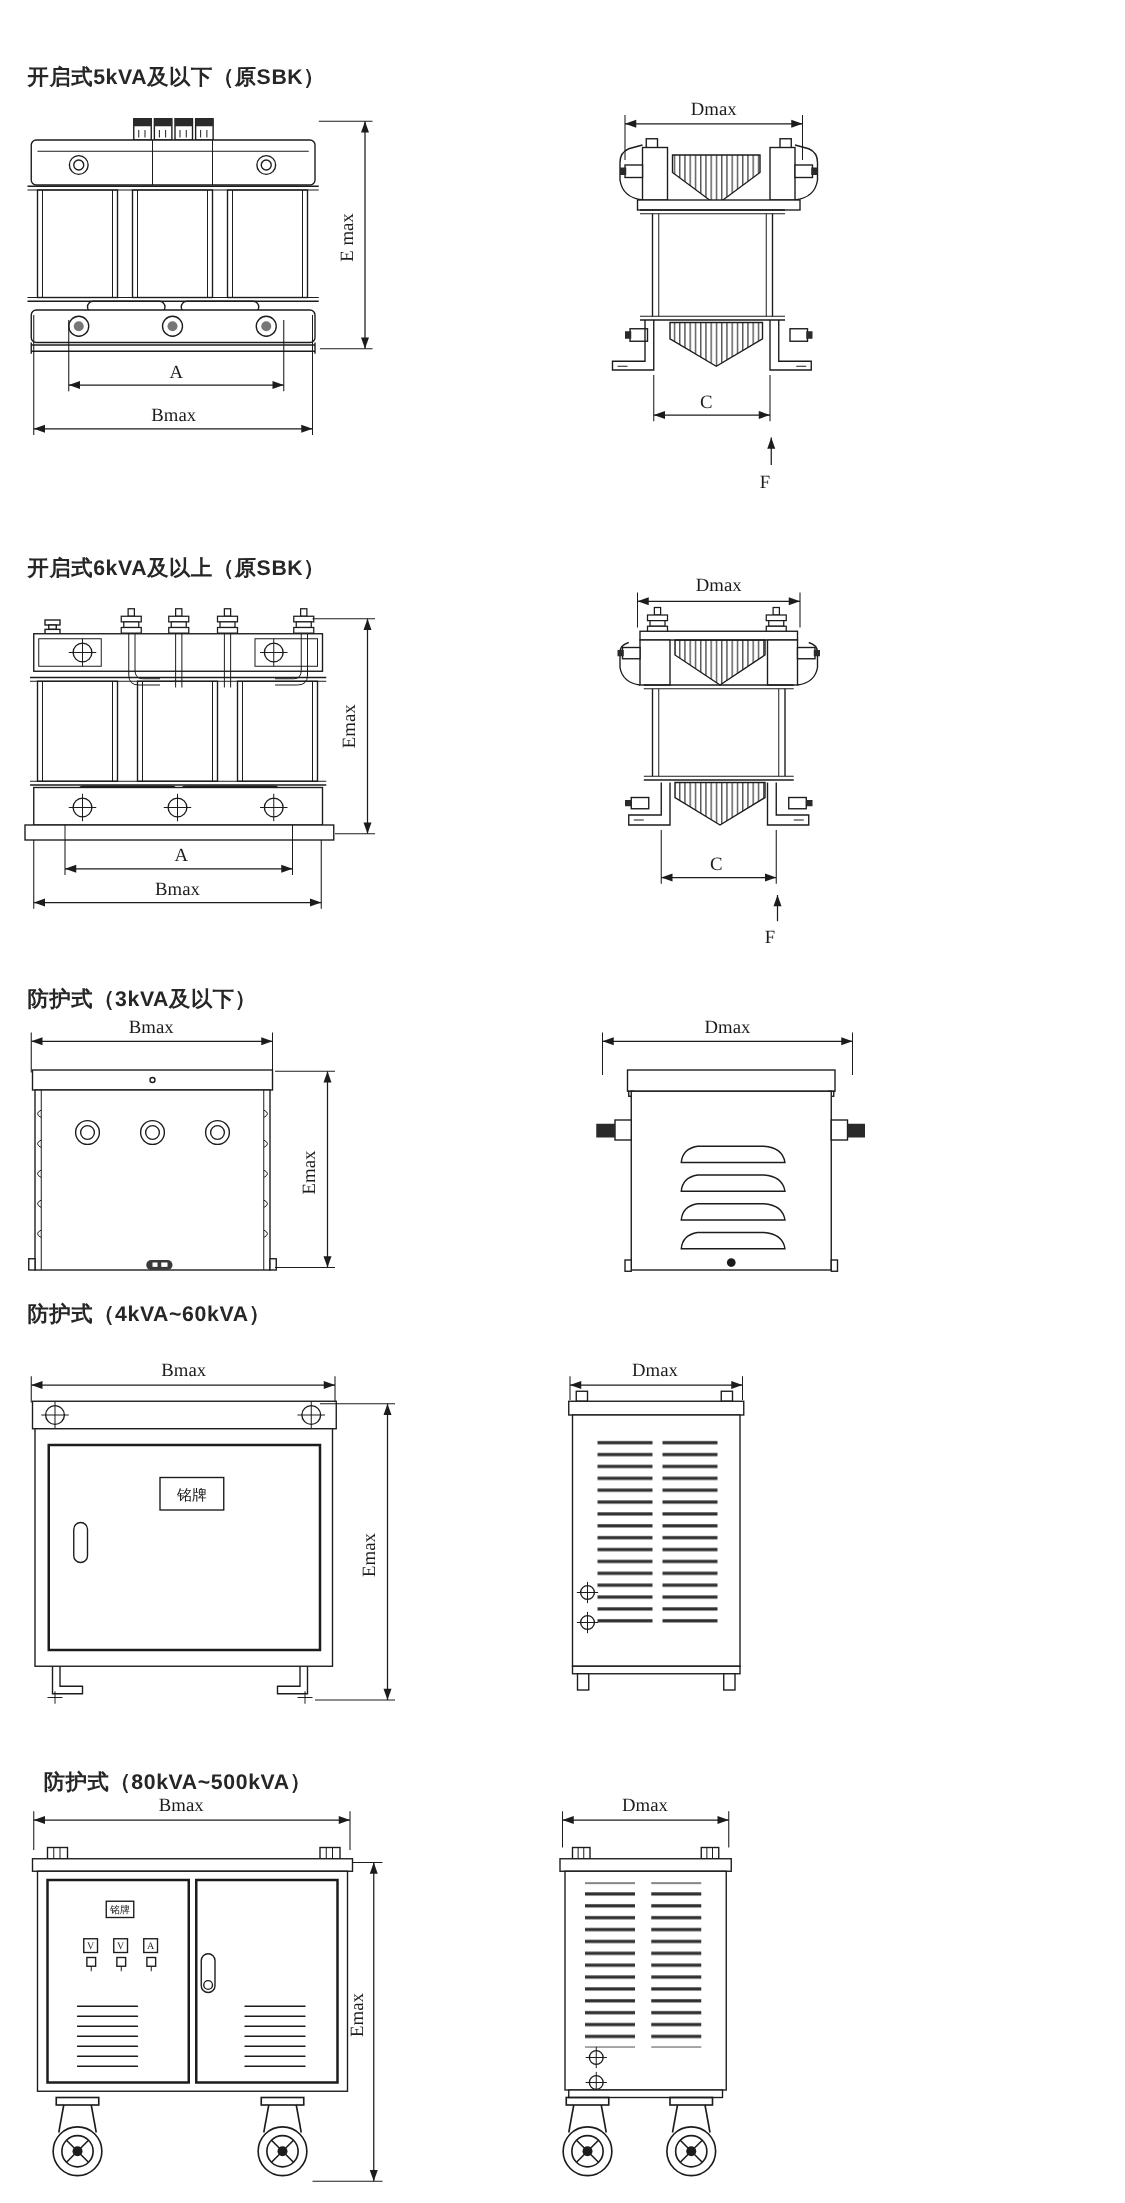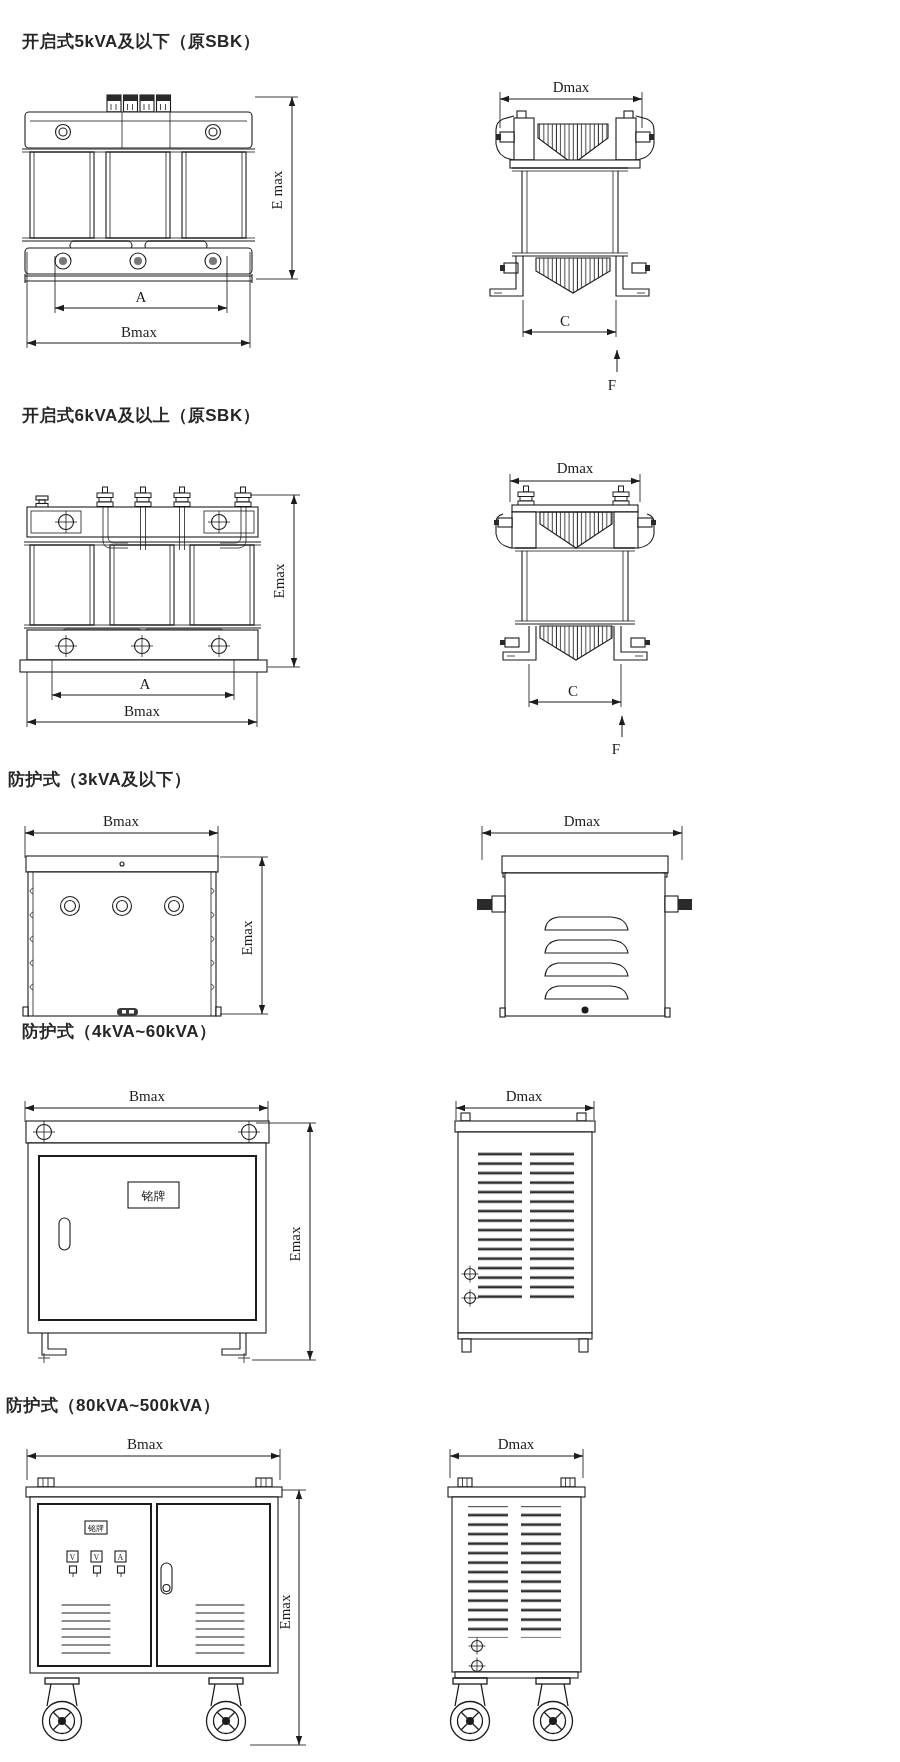--- a/index.html
+++ b/index.html
@@ -1,18 +1,18 @@
 <!DOCTYPE html>
 <html><head>
 <meta charset="utf-8">
 <style>
   html,body{margin:0;padding:0;background:#fff;}
   #page{position:relative;width:900px;height:1762px;background:#fff;overflow:hidden;
         font-family:"Liberation Sans","DejaVu Sans",sans-serif;}
-  .hd{position:absolute;font-weight:bold;font-size:17px;color:#262626;letter-spacing:.5px;white-space:nowrap;}
+  .hd{position:absolute;font-weight:bold;font-size:17px;color:#262626;letter-spacing:.5px;white-space:nowrap;margin-top:20px;}
   svg{position:absolute;overflow:visible;}
   .ln{fill:none;stroke:#1c1c1c;stroke-width:1.1;}
   .lw{fill:#fff;stroke:#1c1c1c;stroke-width:1.1;}
   .thk{fill:none;stroke:#1c1c1c;stroke-width:2;}
   .thin{fill:none;stroke:#1c1c1c;stroke-width:.8;}
   .dk{fill:#2a2a2a;stroke:none;}
   .dim{fill:none;stroke:#1c1c1c;stroke-width:1;}
   .ext{fill:none;stroke:#1c1c1c;stroke-width:.85;}
   .dt{font:15px "Liberation Serif","DejaVu Serif",serif;fill:#1c1c1c;}
   .ds{font:12px "Liberation Serif","DejaVu Serif",serif;fill:#1c1c1c;}
@@ -217,21 +217,21 @@
   <polygon points="523,332 532,328.8 532,335.2" fill="#1c1c1c"></polygon>
         <polygon points="616,332 607,335.2 607,328.8" fill="#1c1c1c"></polygon>
       </g>
   <g>
     <line class="dim" x1="617" y1="372" x2="617" y2="350"></line>
     <text class="dt" x="612" y="390" text-anchor="middle">F</text>
   <polygon points="617,350 620.2,359 613.8,359" fill="#1c1c1c"></polygon>
       </g>
 </svg>
 
-<div class="hd" style="left:22px;top:404px">开启式6kVA及以上（原SBK）</div>
+<div class="hd" style="left:22px;top:423px">开启式6kVA及以上（原SBK）</div>
 
 <svg style="left:0;top:444px" width="330" height="296" viewBox="0 444 330 296">
   <g>
     <use href="#stud" x="105" y="487"></use>
         <use href="#stud" x="143" y="487"></use>
         <use href="#stud" x="182" y="487"></use>
         <use href="#stud" x="243" y="487"></use>
     <g class="lw">
           <rect x="36" y="496" width="12" height="4"></rect>
           <rect x="39" y="500" width="6" height="3.5"></rect>
@@ -367,21 +367,21 @@
   <polygon points="529,702 538,698.8 538,705.2" fill="#1c1c1c"></polygon>
         <polygon points="621,702 612,705.2 612,698.8" fill="#1c1c1c"></polygon>
       </g>
   <g>
     <line class="dim" x1="622" y1="737" x2="622" y2="716"></line>
     <text class="dt" x="616" y="754" text-anchor="middle">F</text>
   <polygon points="622,716 625.2,725 618.8,725" fill="#1c1c1c"></polygon>
       </g>
 </svg>
 
-<div class="hd" style="left:8px;top:768px">防护式（3kVA及以下）</div>
+<div class="hd" style="left:22px;top:768px">防护式（3kVA及以下）</div>
 
 <svg style="left:0;top:800px" width="330" height="232" viewBox="0 800 330 232">
   <g>
     <line class="ext" x1="25" y1="826" x2="25" y2="858"></line>
         <line class="ext" x1="218" y1="826" x2="218" y2="858"></line>
     <line class="dim" x1="25" y1="833" x2="218" y2="833"></line>
     <text class="dt" x="121" y="826" text-anchor="middle">Bmax</text>
   <polygon points="25,833 34,829.8 34,836.2" fill="#1c1c1c"></polygon>
         <polygon points="218,833 209,836.2 209,829.8" fill="#1c1c1c"></polygon>
       </g>
@@ -513,21 +513,21 @@
     <rect x="478" y="1152" width="44" height="150" fill="url(#slats)"></rect>
     <rect x="530" y="1152" width="44" height="150" fill="url(#slats)"></rect>
     <use href="#xh5" x="470" y="1274"></use>
     <use href="#xh5" x="470" y="1298"></use>
     <rect class="lw" x="458" y="1333" width="134" height="6"></rect>
     <rect class="lw" x="462" y="1339" width="9" height="13"></rect>
         <rect class="lw" x="579" y="1339" width="9" height="13"></rect>
   </g>
 </svg>
 
-<div class="hd" style="left:6px;top:1394px">防护式（80kVA~500kVA）</div>
+<div class="hd" style="left:35px;top:1394px">防护式（80kVA~500kVA）</div>
 
 <svg style="left:0;top:1420px" width="335" height="342" viewBox="0 1420 335 342">
   <g>
     <line class="ext" x1="27" y1="1449" x2="27" y2="1480"></line>
         <line class="ext" x1="280" y1="1449" x2="280" y2="1480"></line>
     <line class="dim" x1="27" y1="1456" x2="280" y2="1456"></line>
     <text class="dt" x="145" y="1449" text-anchor="middle">Bmax</text>
   <polygon points="27,1456 36,1452.8 36,1459.2" fill="#1c1c1c"></polygon>
         <polygon points="280,1456 271,1459.2 271,1452.8" fill="#1c1c1c"></polygon>
       </g>

